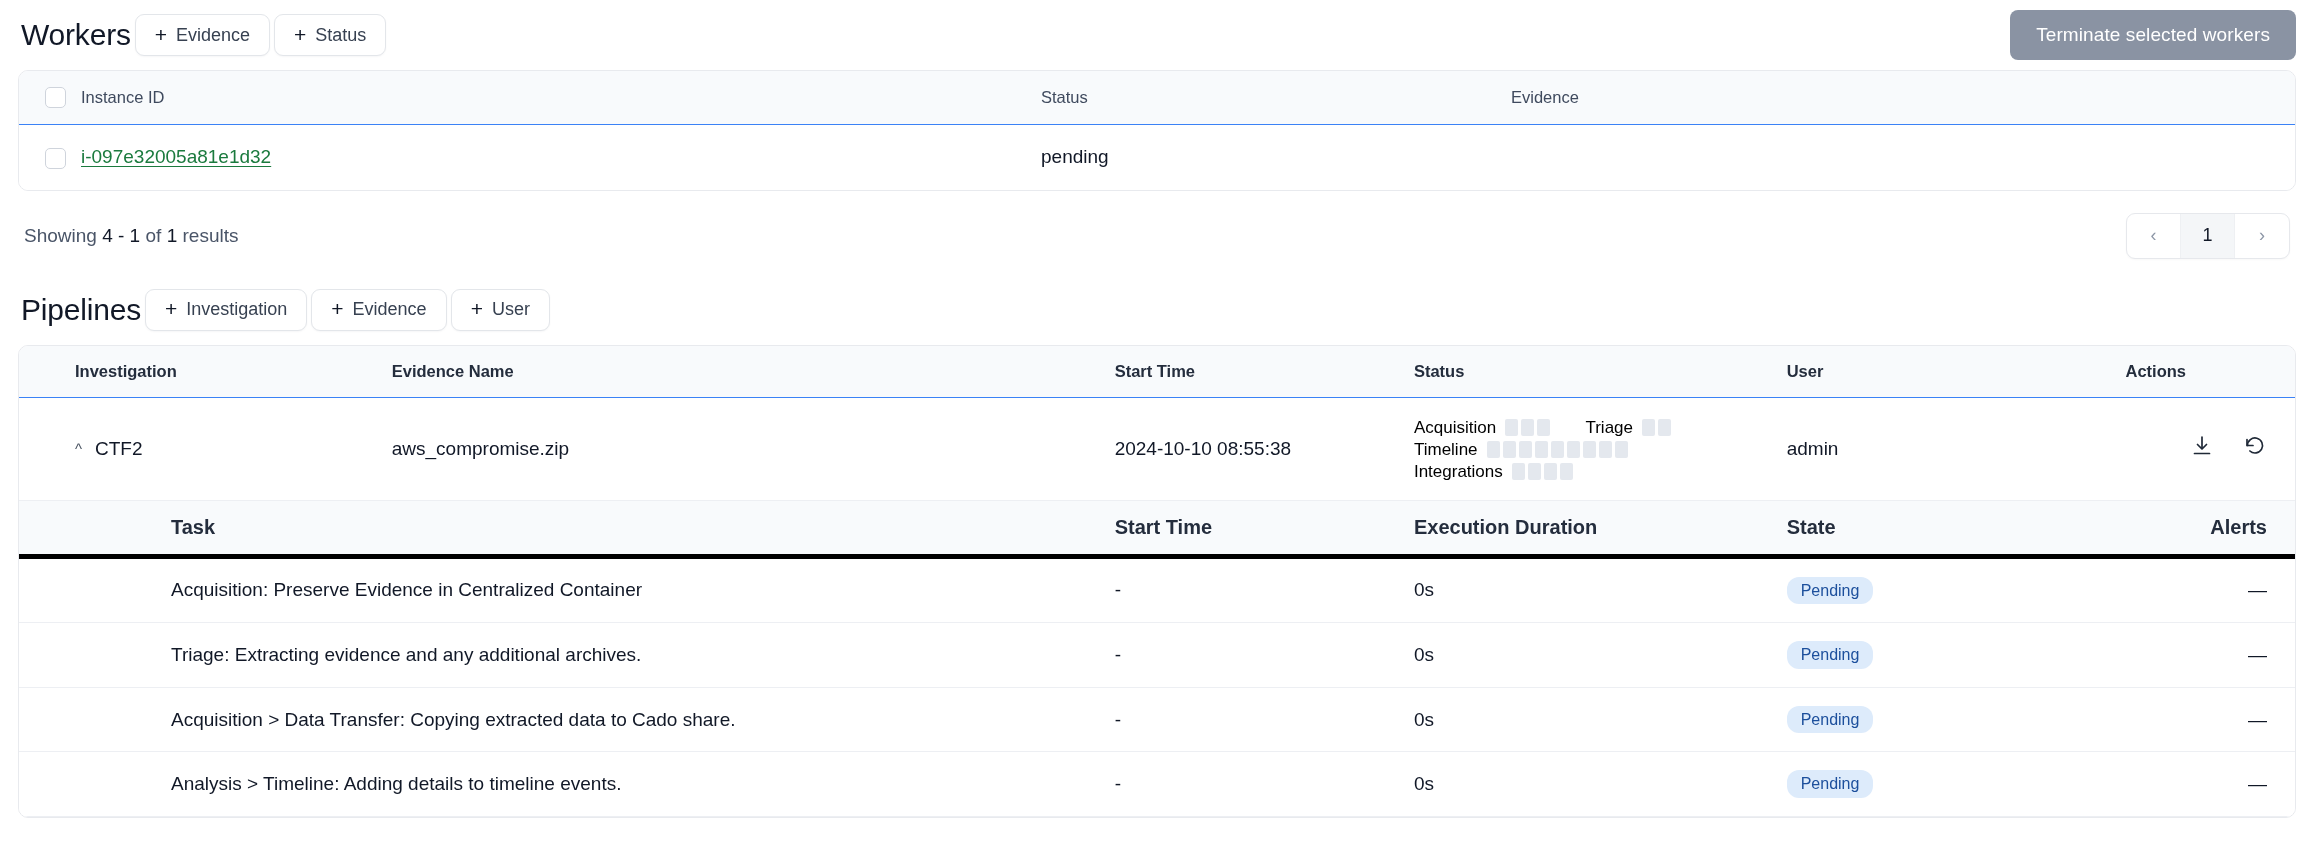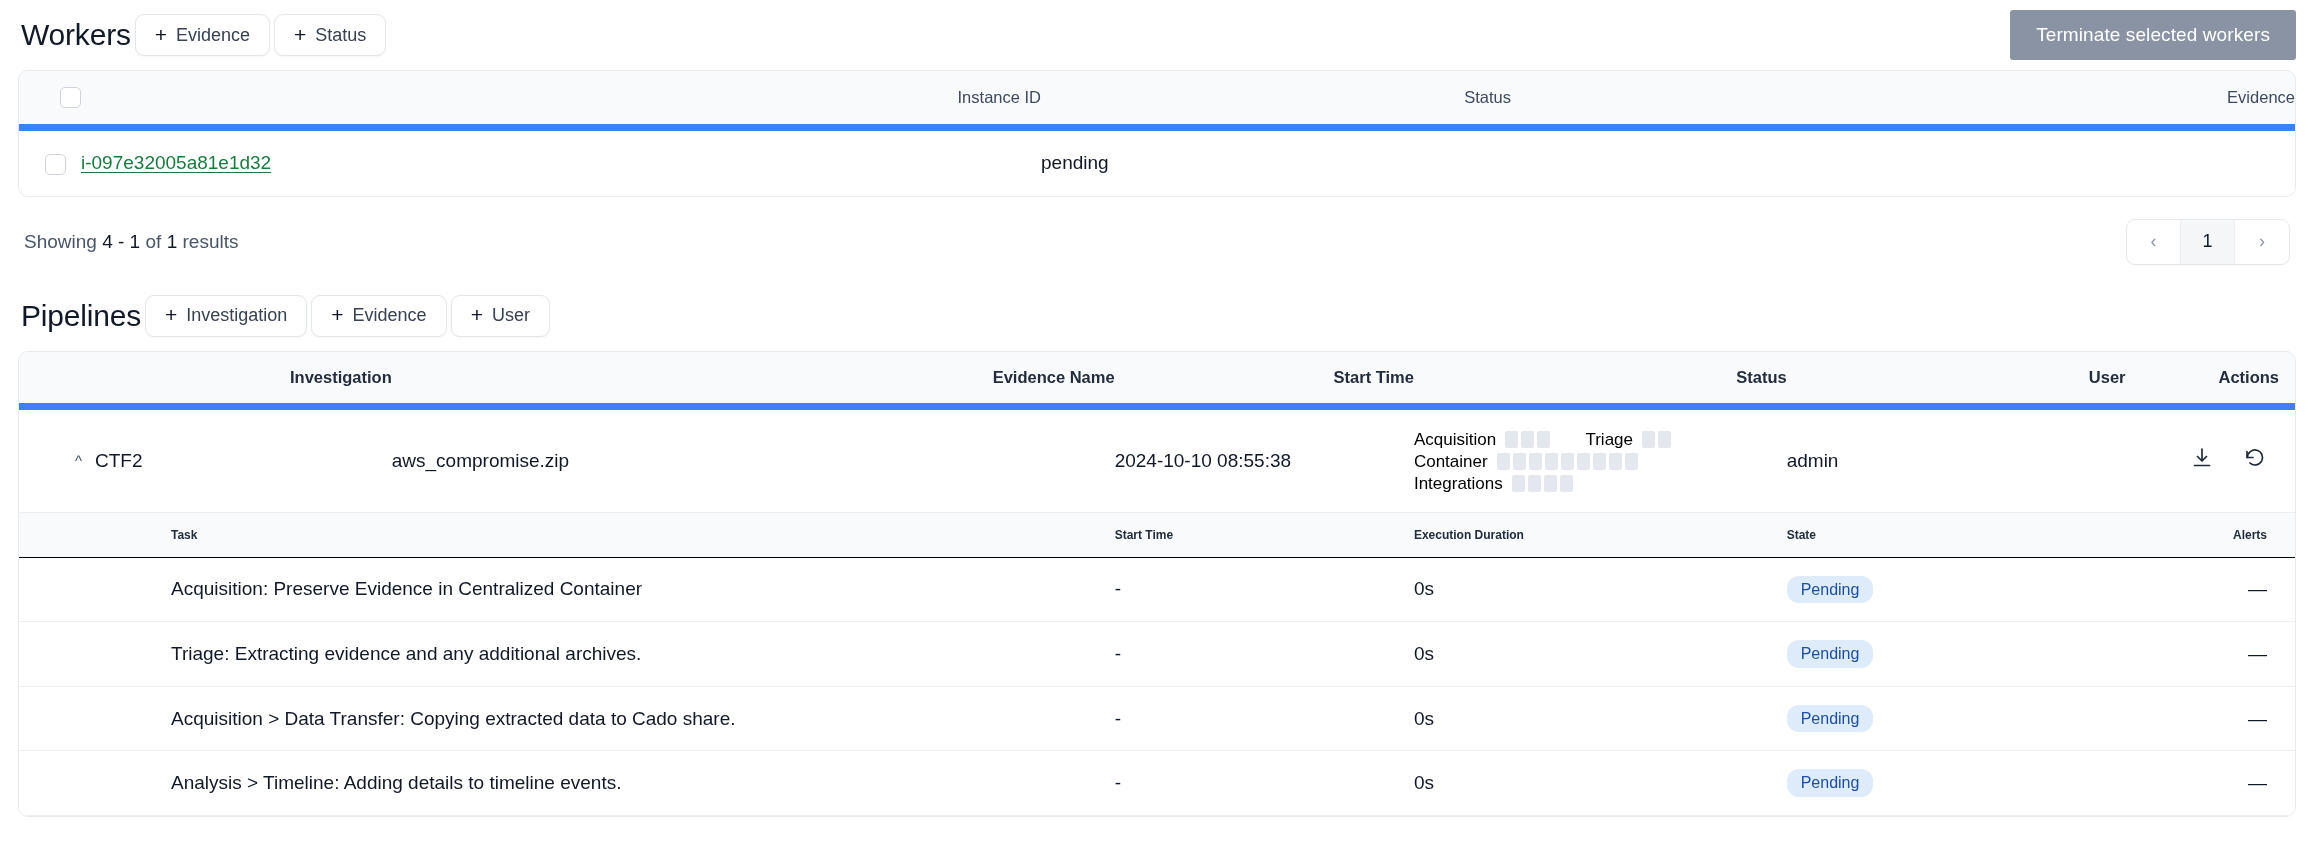--- a/index.html
+++ b/index.html
@@ -57,46 +57,46 @@
     position: relative;
     top: -1px;
   }
   .primary-btn {
     position: absolute;
     right: 0;
     top: 10px;
     height: 50px;
     padding: 0 26px;
     border: none;
-    border-radius: 3px;
+    border-radius: 8px;
     background: #8a93a3;
     color: #ffffff;
     font-size: 19px;
     font-family: "Liberation Sans", sans-serif;
     cursor: pointer;
     letter-spacing: 0.1px;
   }
 
   
   .card {
     border: 1px solid #e8eaee;
     border-radius: 10px;
     background: #ffffff;
     overflow: hidden;
   }
   table { border-collapse: collapse; width: 100%; }
 
   .thead-row { background: #f8fafc; }
   .thead-row th {
-    text-align: right;
+    text-align: left;
     font-size: 16.5px;
     font-weight: 400;
     color: #3f4a5e;
     padding: 16px 0;
-    border-bottom: 7px solid #3b82f6;
+    border-bottom: 1px solid #3b82f6;
     white-space: nowrap;
   }
 
   
   .workers-row td {
     padding: 21px 0;
     font-size: 19px;
     color: #111827;
     background: #fff;
   }
@@ -187,25 +187,25 @@
   }
   .icon-btn {
     background: none; border: none; padding: 0 12px;
     cursor: pointer; line-height: 0; color: #1f2937;
   }
 
   
   .sub-head th {
     background: #f8fafc;
     font-weight: 700;
-    font-size: 12px;
+    font-size: 20px;
     color: #242d3d;
     padding: 15px 0;
     border-top: 1px solid #edeff3;
-    border-bottom: 1px solid #000000;
+    border-bottom: 5px solid #000000;
     text-align: left;
     white-space: nowrap;
   }
   .task-row td {
     padding: 18px 0;
     font-size: 19px;
     color: #111827;
     border-bottom: 1px solid #edeff3;
     background: #fff;
   }
@@ -344,21 +344,21 @@
                 </span>
             </span>
             <span class="stage-group">
               <span class="stage-label">Triage</span>
               <span class="seg-wrap">
                   <span class="seg"></span>
                   <span class="seg"></span>
                 </span>
             </span>
             <span class="stage-group">
-              <span class="stage-label">Container</span>
+              <span class="stage-label">Timeline</span>
               <span class="seg-wrap">
                   <span class="seg"></span>
                   <span class="seg"></span>
                   <span class="seg"></span>
                   <span class="seg"></span>
                   <span class="seg"></span>
                   <span class="seg"></span>
                   <span class="seg"></span>
                   <span class="seg"></span>
                   <span class="seg"></span>

